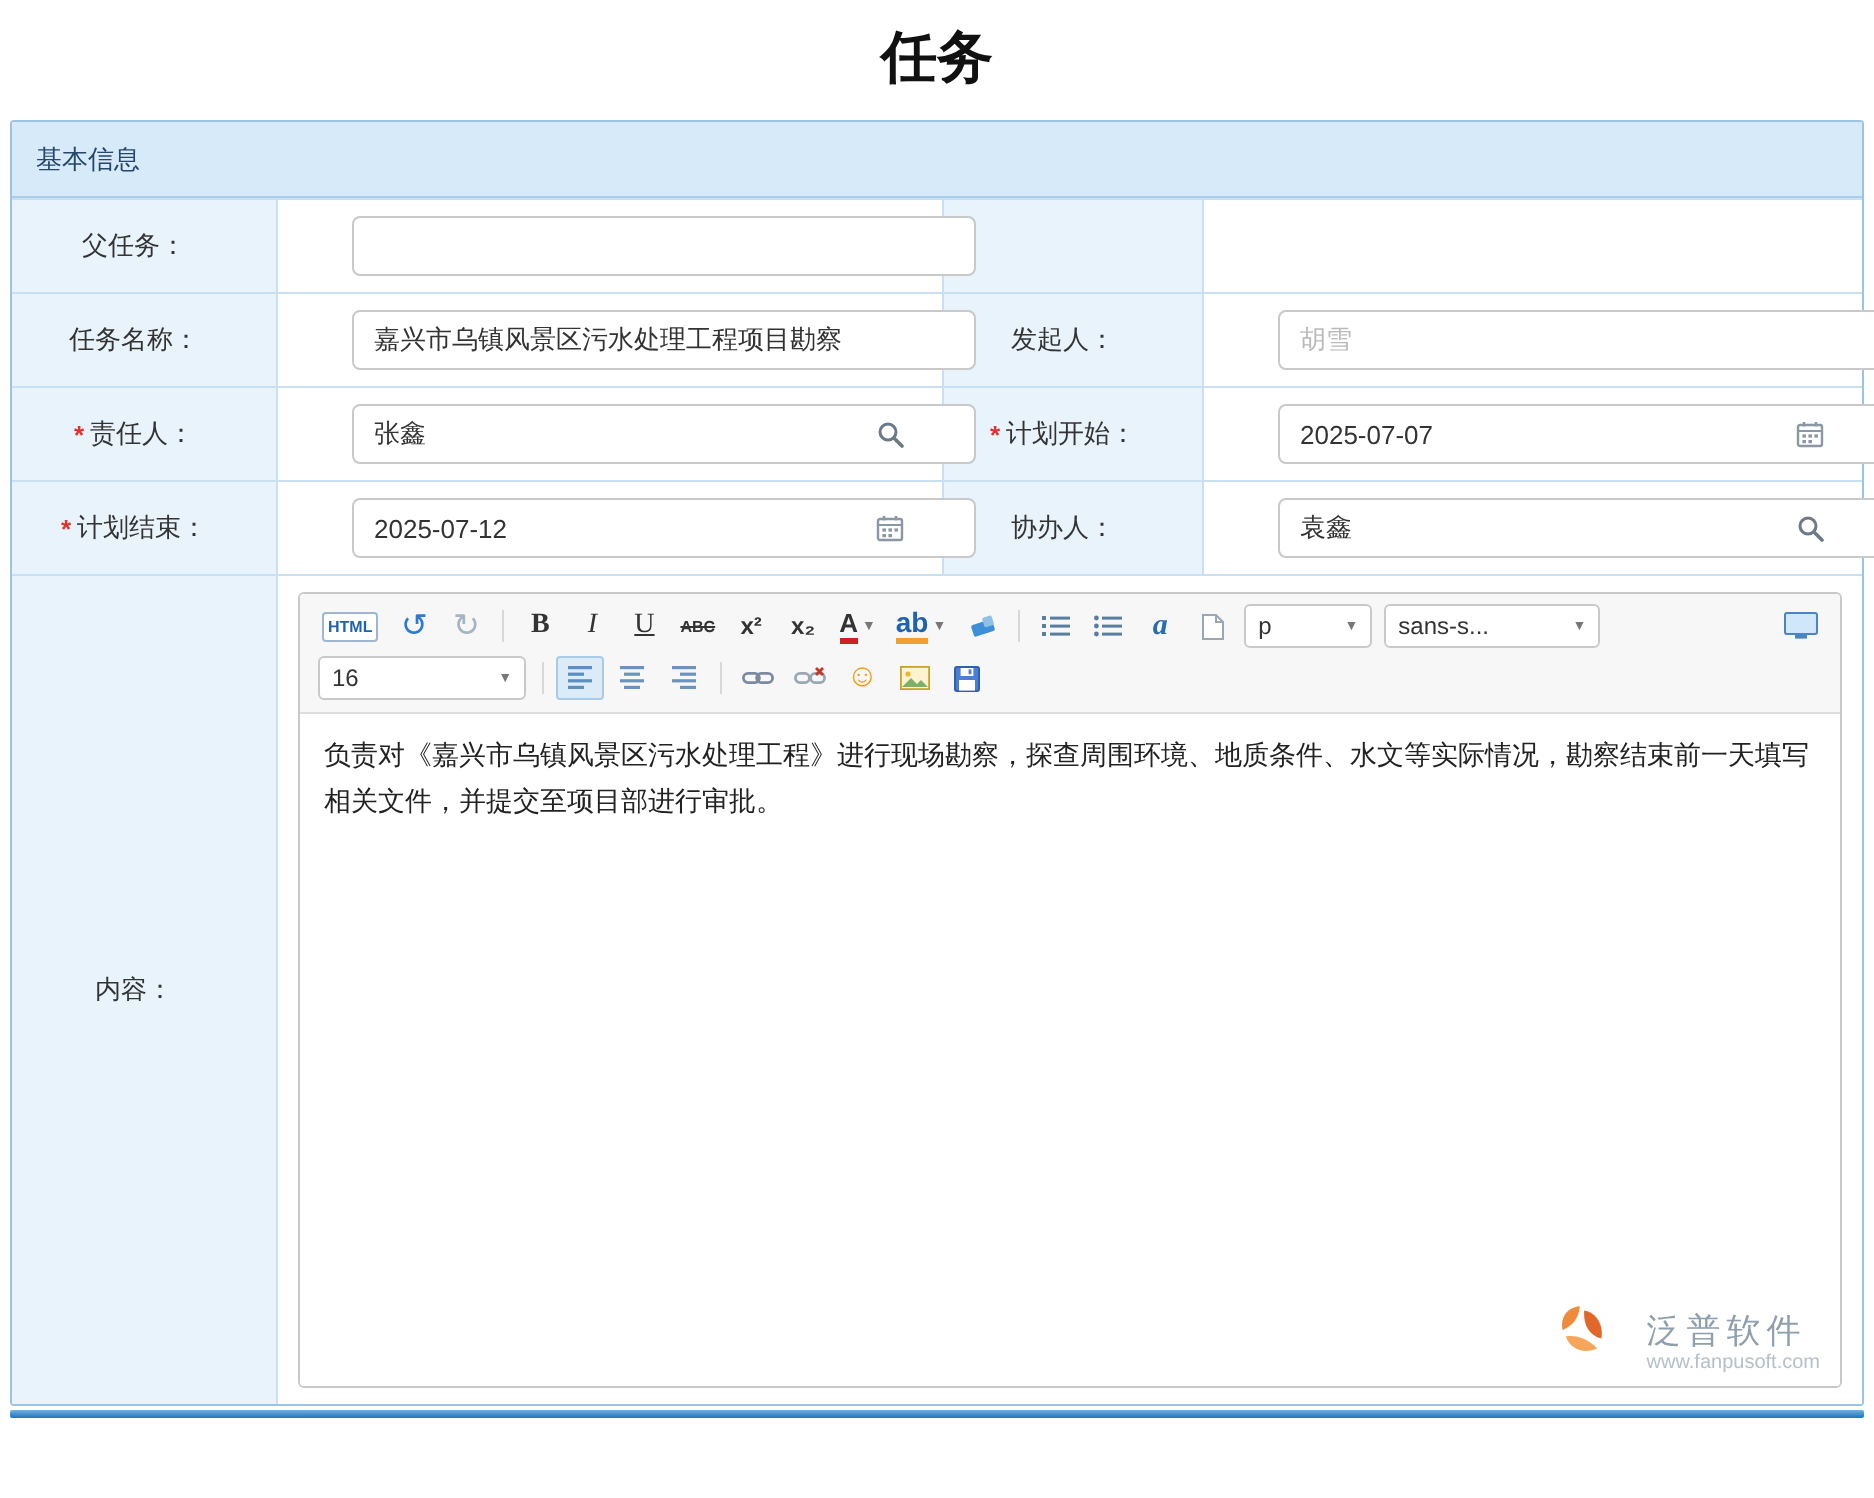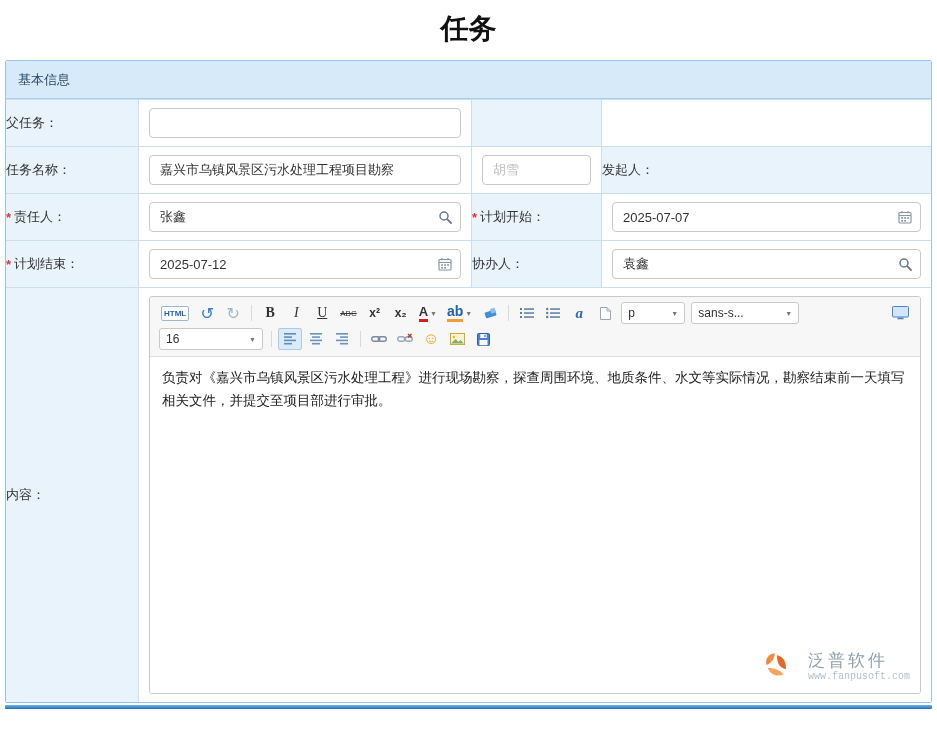--- a/index.html
+++ b/index.html
@@ -32,30 +32,31 @@
     border-top: 1px solid #c9e0f3;
   }
   .row:first-of-type { border-top: none; }
   .row-content {
     grid-template-columns: 132px 1fr;
     height: 415px;
   }
   .cell { display: flex; align-items: center; min-width: 0; }
   .cell + .cell { border-left: 1px solid #c9e0f3; }
   .label-cell {
-    background: #e8f3fc; justify-content: flex-start;
+    background: #e8f3fc; justify-content: center;
     padding-right: 10px; color: #333;
   }
   .req { color: #e0332c; margin-right: 3px; font-weight: bold; }
   .field-cell { background: #fff; }
   .input-wrap { position: relative; flex: 1; margin: 0 10px; }
   .input-wrap input {
     width: 100%; height: 30px; border: 1px solid #c9c9c9; border-radius: 4px;
     padding: 0 10px; font-size: 13px; color: #333; outline: none; background: #fff;
     font-family: inherit;
+    margin-left: 27px;
   }
   .input-wrap.has-icon input { padding-right: 30px; }
   .input-wrap input.ghost { color: #b9b9b9; }
   .field-icon {
     position: absolute; right: 9px; top: 50%; transform: translateY(-50%);
     display: flex; cursor: pointer;
   }
   
   .editor {
     flex: 1; margin: 8px 10px; border: 1px solid #c9c9c9; border-radius: 3px;
@@ -78,21 +79,21 @@
   .html-badge {
     font-size: 8px; font-weight: bold; color: #1f62ad;
     border: 1px solid #9fb6cf; border-radius: 2px; padding: 2px 2px; background: #fff;
     letter-spacing: 0;
   }
   .g-undo { color: #2b7bd4; font-size: 16px; }
   .g-redo { color: #a3b4c4; font-size: 16px; }
   .g-bold { font-family: "Liberation Serif", serif; font-weight: bold; font-size: 14px; }
   .g-italic { font-family: "Liberation Serif", serif; font-style: italic; font-size: 14px; }
   .g-under { text-decoration: underline; font-family: "Liberation Serif", serif; font-size: 14px; }
-  .g-strike { font-size: 8px; font-weight: normal; text-decoration: line-through; }
+  .g-strike { font-size: 8px; font-weight: bold; text-decoration: line-through; }
   .g-sup, .g-sub { font-size: 12px; font-weight: bold; }
   .g-fontcolor { font-weight: bold; font-size: 13px; border-bottom: 3px solid #cc2222; line-height: 1; padding-bottom: 1px; }
   .g-highlight { font-weight: bold; font-size: 14px; color: #1f62ad; border-bottom: 3px solid #f0a030; line-height: 1; padding-bottom: 1px; }
   .g-anchor { font-family: "Liberation Serif", serif; font-style: italic; color: #2b6cb0; font-size: 15px; font-weight: bold; }
   .g-smiley { color: #f39c12; font-size: 16px; }
   .dd {
     display: inline-flex; align-items: center; justify-content: space-between;
     border: 1px solid #c9c9c9; border-radius: 3px; background: #fff;
     height: 22px; padding: 0 6px; margin: 0 3px; font-size: 12px; color: #333; cursor: pointer;
   }
@@ -101,25 +102,25 @@
   .dd-font { width: 108px; }
   .dd-size { width: 104px; }
   .tb-spacer { flex: 1; }
   .editor-body {
     flex: 1; background: #fff; position: relative;
     padding: 10px 12px; font-size: 13.5px; line-height: 1.7; color: #222;
     overflow: hidden;
   }
   .watermark {
     position: absolute; right: 10px; bottom: 6px;
-    display: flex; align-items: flex-start; gap: 18px;
+    display: flex; align-items: flex-end; gap: 18px;
   }
   .wm-text { display: flex; flex-direction: column; line-height: 1.15; }
   .wm-brand { font-size: 17px; color: #8e9fae; letter-spacing: 3px; }
-  .wm-url { font-size: 10px; color: #b6c0ca; font-family: Liberation Mono, monospace; }
+  .wm-url { font-size: 10px; color: #b6c0ca; }
   .bottom-bar {
     height: 4px; margin: 2px 5px 0;
     background: linear-gradient(180deg, #6db2e8, #1f74ba);
     border-radius: 1px;
   }
 </style>
 </head>
 <body>
 
 <div class="page-title">任务</div>
@@ -142,27 +143,27 @@
 
   <div class="row">
     <div class="cell label-cell">
       <span>任务名称：</span>
     </div>
     <div class="cell field-cell">
       <span class="input-wrap">
         <input type="text" value="嘉兴市乌镇风景区污水处理工程项目勘察" style="">
       </span>
     </div>
+    <div class="cell label-cell">
+      <span>发起人：</span>
+    </div>
     <div class="cell field-cell">
       <span class="input-wrap">
         <input type="text" class="ghost" value="胡雪" style="">
       </span>
-    </div>
-    <div class="cell label-cell">
-      <span>发起人：</span>
     </div>
   </div>
 
   <div class="row">
     <div class="cell label-cell">
       <span class="req">*</span>
       <span>责任人：</span>
     </div>
     <div class="cell field-cell">
       <span class="input-wrap has-icon">

